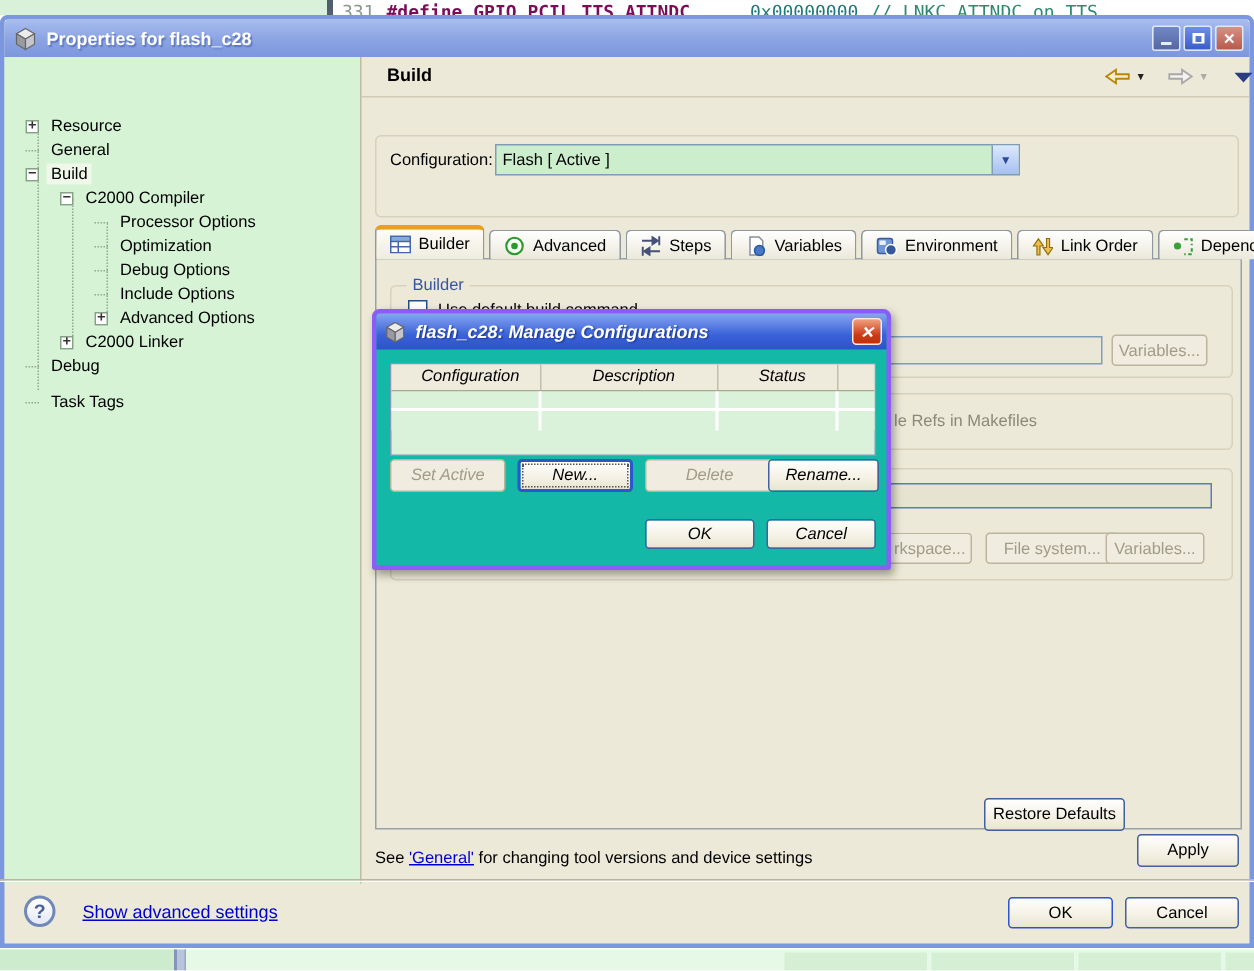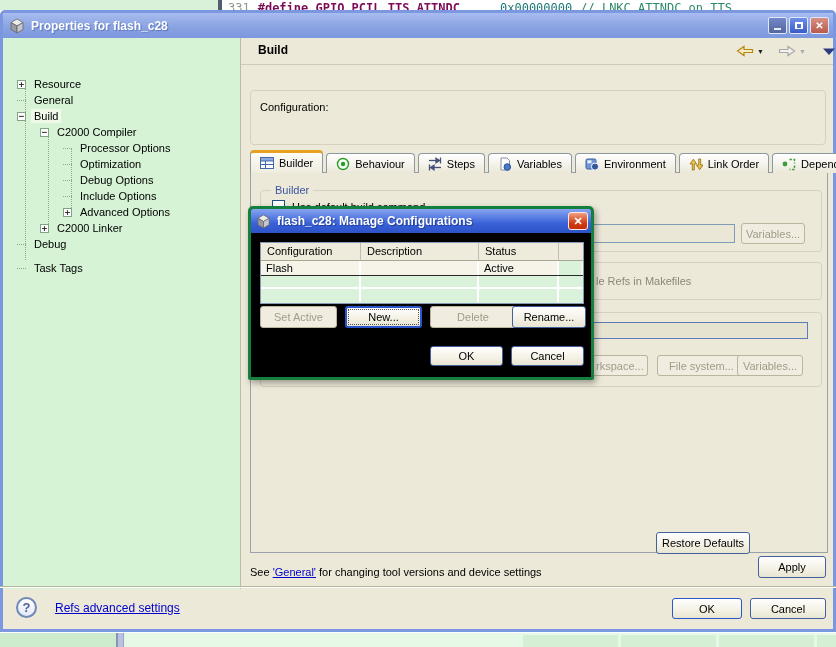--- a/index.html
+++ b/index.html
@@ -106,35 +106,35 @@
   #footer-note { left:250px; top:566px; font-size:11px; }
   a.lnk { color:#0000cc; text-decoration:underline; cursor:pointer; }
 
   #help-btn { left:16px; top:597px; width:21px; height:21px; border:2px solid #7088b8; border-radius:50%;
     background:linear-gradient(#ffffff,#e4e9f5); color:#4a6098; font-weight:bold; font-size:13px;
     display:flex; align-items:center; justify-content:center; }
   #advanced-link { left:55px; top:601px; font-size:12px; }
 
   
   #modal { left:248px; top:206px; width:346px; height:174px; z-index:10;
-    background:#000000; border:3px solid #15803d; border-radius:5px 5px 2px 2px;
-    box-shadow:2px 3px 6px rgba(0,0,0,.35); }
+    background:#14b8a6; border:3px solid #8b5cf6; border-radius:5px 5px 2px 2px;
+    box-shadow:2px 3px 6px rgba(0,0,0,.35);font-style:italic; }
   #modal-titlebar { position:absolute; left:0; top:0; width:340px; height:24px;
     background:linear-gradient(#87a5f1,#3a62d8 60%,#2d52c8); display:flex; align-items:center;
     border-radius:2px 2px 0 0; }
   #modal-titlebar .wicon { margin-left:5px; width:15px; height:15px; }
   #modal-titlebar .wtitle { margin-left:6px; color:#fff; font-weight:bold; font-size:12px;
     text-shadow:1px 1px 1px #1e3c96; }
   #modal-close { position:absolute; right:3px; top:3px; width:20px; height:18px;
     background:linear-gradient(#f0a080,#ce3912 65%,#c33008); border:1px solid #ffe8e0; border-radius:3px;
     color:#fff; font-weight:bold; font-size:11px; display:flex; align-items:center; justify-content:center; }
 
   #cfg-table { position:absolute; left:9px; top:33px; width:324px; height:62px;
     border:1px solid #8498b8; background:#d9f2d9; }
-  .thead { display:flex; height:18px; background:#eeeadc; border-bottom:1px solid #aaa694; }
+  .thead { display:flex; height:18px; background:#eeeadc; border-bottom:1px solid #aaa694;text-align:center; }
   .th { font-size:11px; padding:2px 0 0 6px; border-right:1px solid #c3bfae; }
   .tr1 { display:flex; height:15px; background:#f6f3e9; border-bottom:1px solid #2a2a2a; }
   .tr1 .td { padding:1px 0 0 5px; border-right:2px solid #fff; }
   .tr-empty { display:flex; height:13px; background:#d9f2d9; border-bottom:2px solid #fff; }
   .tr-empty .td { border-right:2px solid #fff; height:100%; }
   .cw0 { width:100px; } .cw1 { width:118px; } .cw2 { width:80px; } .cw3 { width:22px; border-right:none !important; }
   .tr1 .cw3 { background:#d9f2d9; }
 
   svg { display:block; }
 </style>
@@ -249,41 +249,45 @@
       </svg>
     <span class="caret" style="color:#aaa">▼</span>
     <span style="width:10px"></span>
     <svg width="14" height="9" viewBox="0 0 14 9">
         <path d="M1 1.5h12L7 8z" fill="#2c3c80"></path>
       </svg>
   </div>
 
   <div class="groupbox" style="left:250px;top:90px;width:576px;height:55px;z-index:2"></div>
   <div class="abs" id="config-label" style="z-index:3">Configuration:</div>
+  <div class="abs" id="config-combo" style="z-index:3">
+    <span class="cval">Flash  [ Active ]</span>
+    <span class="carrow">▼</span>
+  </div>
 
   <div class="abs" id="tabs">
     <div class="tab active">
       <span class="ticon">
           <svg width="14" height="12" viewBox="0 0 14 12">
             <rect x="0.5" y="0.5" width="13" height="11" fill="#fff" stroke="#4466aa"></rect>
             <rect x="0.5" y="0.5" width="13" height="3.5" fill="#88aadd" stroke="#4466aa"></rect>
             <line x1="0.5" y1="7.5" x2="13.5" y2="7.5" stroke="#4466aa"></line>
             <line x1="5.5" y1="4" x2="5.5" y2="11.5" stroke="#4466aa"></line>
           </svg>
         </span>
       <span>Builder</span>
     </div>
     <div class="tab">
       <span class="ticon">
           <svg width="14" height="14" viewBox="0 0 14 14">
             <circle cx="7" cy="7" r="5.5" fill="#f6fff6" stroke="#2a9a2a" stroke-width="1.4"></circle>
             <circle cx="7" cy="7" r="2.2" fill="#2a9a2a"></circle>
           </svg>
         </span>
-      <span>Behaviour</span>
+      <span>Advanced</span>
     </div>
     <div class="tab">
       <span class="ticon">
           <svg width="14" height="14" viewBox="0 0 14 14">
             <g stroke="#46507a" stroke-width="1.3" fill="#46507a">
               <line x1="1" y1="3.5" x2="8" y2="3.5"></line>
               <polygon points="8,1.2 11.5,3.5 8,5.8"></polygon>
               <line x1="12.5" y1="0.5" x2="12.5" y2="6.5"></line>
               <line x1="1.5" y1="7.5" x2="1.5" y2="13.5"></line>
               <line x1="6" y1="10.5" x2="13" y2="10.5"></line>
@@ -353,47 +357,41 @@
 
   <div class="abs" id="footer-note" style="z-index:2">
     <span>See </span><a class="lnk">'General'</a><span> for changing tool versions and device settings</span>
   </div>
   <div class="btn" style="left:656px;top:532px;width:94px;height:22px;z-index:2">Restore Defaults</div>
   <div class="btn" style="left:758px;top:556px;width:68px;height:22px;z-index:2">Apply</div>
 
   <div class="abs" style="left:0px;top:586px;width:836px;height:1px;background:#b8b4a2;box-shadow:0 1px 0 #fdfcf5;z-index:2"></div>
 
   <div class="abs" id="help-btn" style="z-index:2">?</div>
-  <a class="abs lnk" id="advanced-link" style="z-index:2">Refs advanced settings</a>
+  <a class="abs lnk" id="advanced-link" style="z-index:2">Show advanced settings</a>
   <div class="btn" style="left:672px;top:598px;width:70px;height:21px;z-index:2;border-color:#2d55cc;">OK</div>
   <div class="btn" style="left:750px;top:598px;width:76px;height:21px;z-index:2">Cancel</div>
 
   <div class="abs" id="modal">
     <div id="modal-titlebar">
       <svg class="wicon" viewBox="0 0 16 16">
         <polygon points="8,1 14,4.5 8,8 2,4.5" fill="#ececec" stroke="#666" stroke-width="0.8"></polygon>
         <polygon points="2,4.5 8,8 8,15 2,11.5" fill="#9a9aa2" stroke="#666" stroke-width="0.8"></polygon>
         <polygon points="14,4.5 8,8 8,15 14,11.5" fill="#c6c6ce" stroke="#666" stroke-width="0.8"></polygon>
       </svg>
       <span class="wtitle">flash_c28: Manage Configurations</span>
       <div id="modal-close">✕</div>
     </div>
 
     <div id="cfg-table">
       <div class="thead">
         <div class="th cw0">Configuration</div>
         <div class="th cw1">Description</div>
         <div class="th cw2">Status</div>
         <div class="th cw3"></div>
-      </div>
-      <div class="tr1">
-        <div class="td cw0">Flash</div>
-        <div class="td cw1"></div>
-        <div class="td cw2">Active</div>
-        <div class="td cw3"></div>
       </div>
       <div class="tr-empty">
         <div class="td cw0"></div>
           <div class="td cw1"></div>
           <div class="td cw2"></div>
           <div class="td cw3"></div>
       </div>
       <div class="tr-empty" style="border-bottom:none">
         <div class="td cw0"></div>
           <div class="td cw1"></div>

